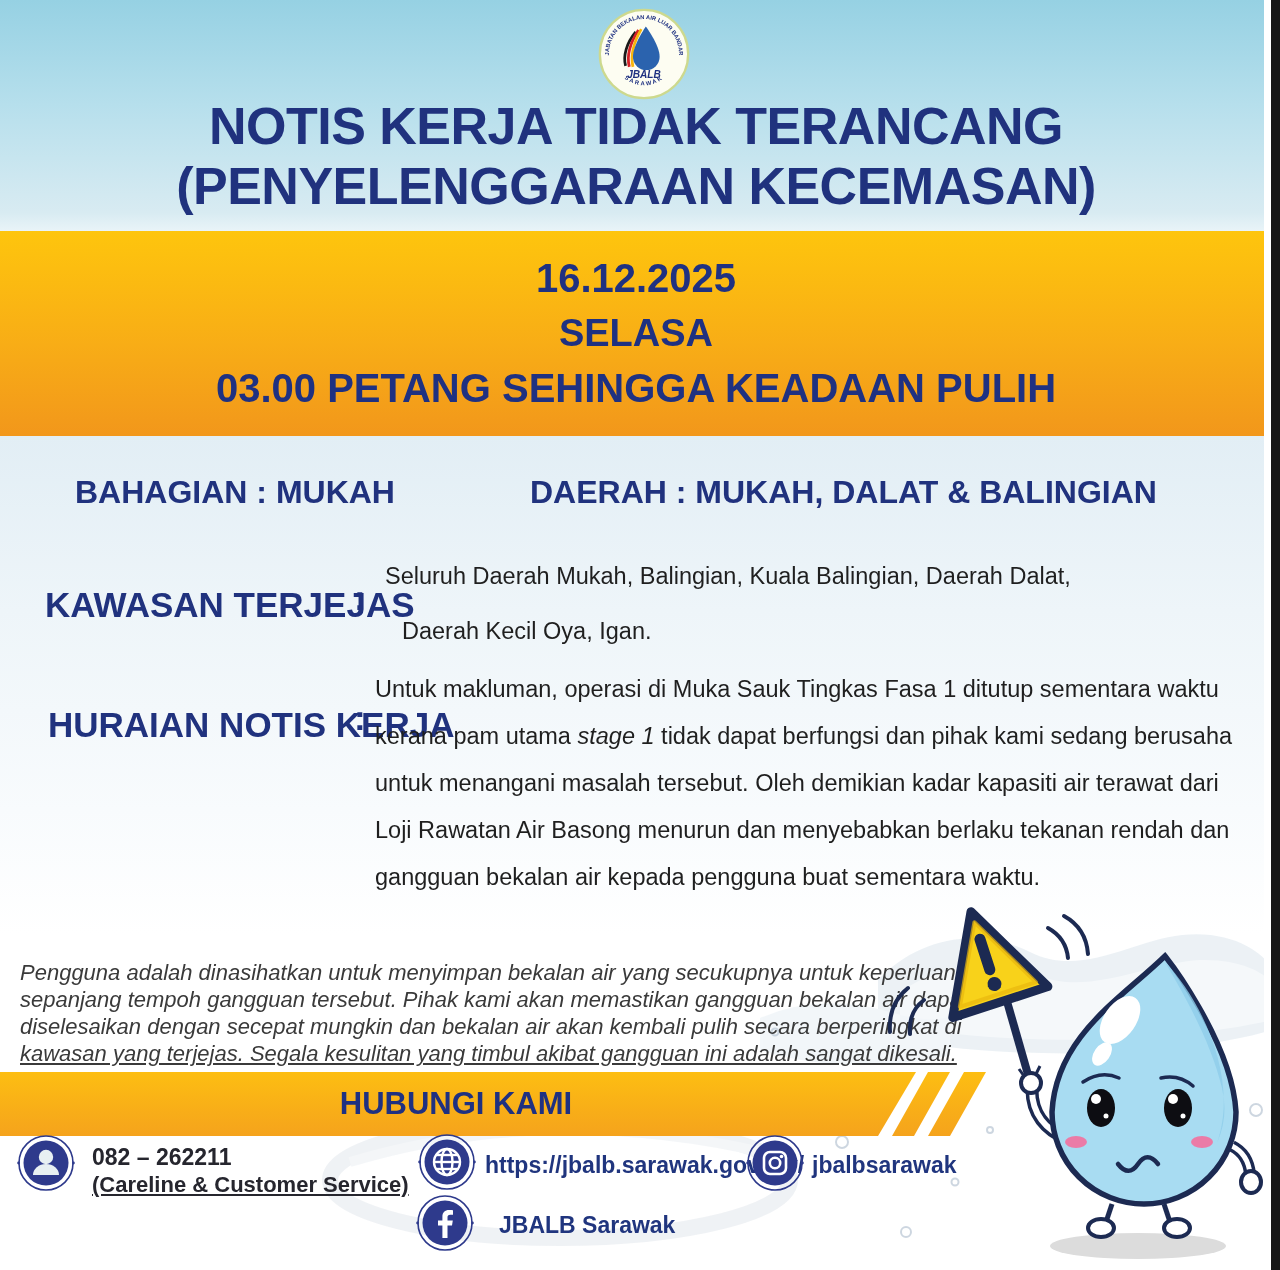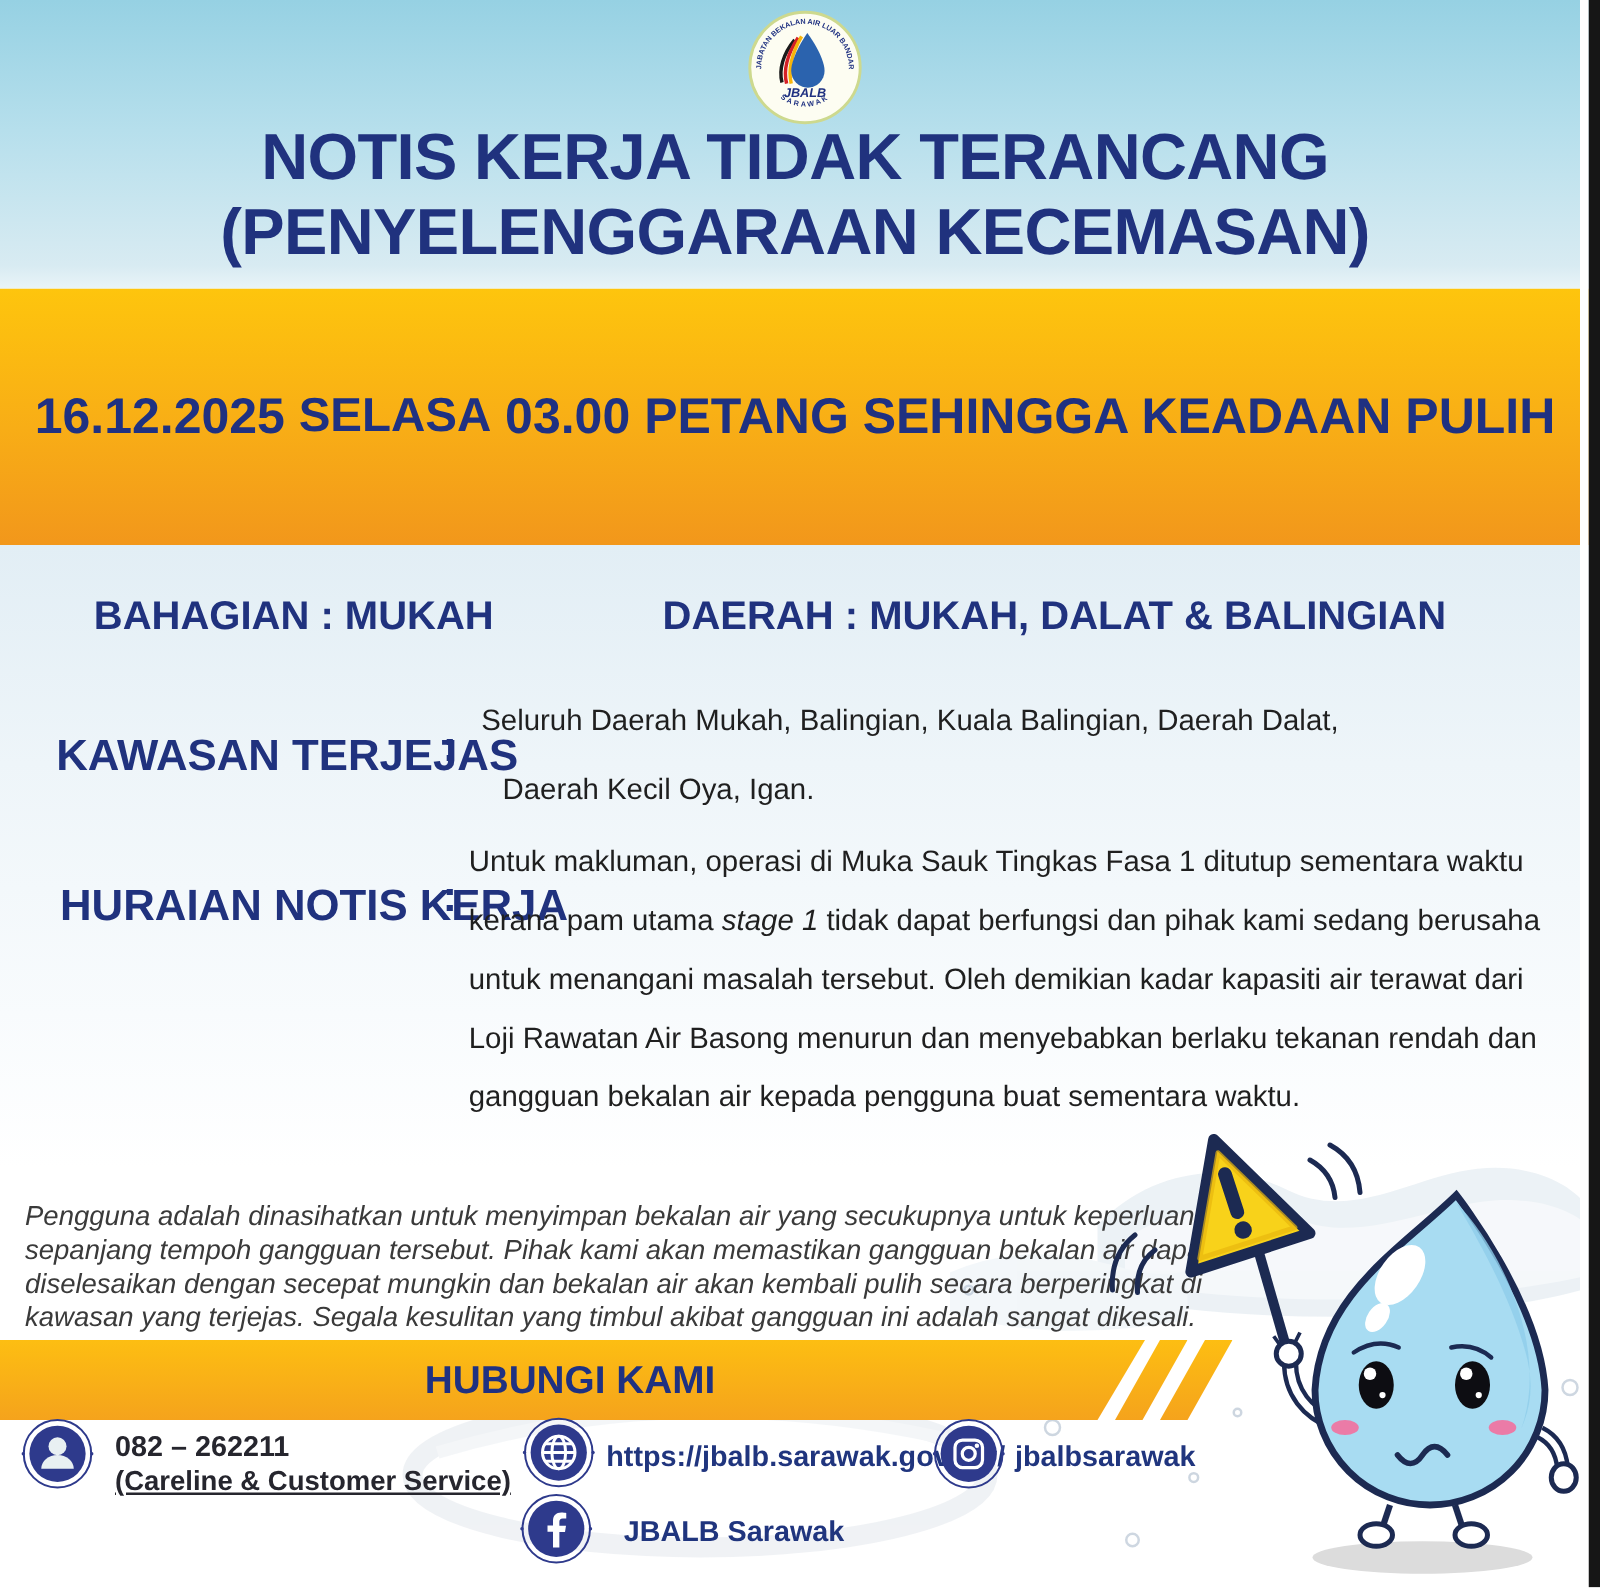--- a/index.html
+++ b/index.html
@@ -6,21 +6,21 @@
   body{font-family:"Liberation Sans",sans-serif;background:#ffffff;}
   .poster{position:relative;width:1280px;height:1270px;overflow:hidden;background:#ffffff;}
   .abs{position:absolute;}
 
   
   .hdr{left:0;top:0;width:1272px;height:231px;background:linear-gradient(180deg,#96d1e3 0%,#b6dfec 45%,#d8ebf2 92%,#e9f4f8 100%);}
   .title{left:0;top:96px;width:1272px;text-align:center;color:#20327e;font-weight:700;font-size:52px;line-height:60px;letter-spacing:-0.5px;}
 
   
   .sched{left:0;top:231px;width:1272px;height:205px;background:linear-gradient(180deg,#fec50d 0%,#f8ad16 55%,#f2971b 100%);
-         display:flex;flex-direction:row;align-items:center;justify-content:center;gap:11px;color:#1f3181;font-weight:700;}
+         display:flex;flex-direction:column;align-items:center;justify-content:center;gap:11px;color:#1f3181;font-weight:700;}
   .sched .d1{font-size:40px;}
   .sched .d2{font-size:38px;}
   .sched .d3{font-size:40px;}
 
   
   .bodybg{left:0;top:436px;width:1272px;height:499px;background:linear-gradient(180deg,#e2eef5 0%,#eef5f9 35%,#f8fbfd 75%,#ffffff 100%);}
   .navy{color:#20327e;font-weight:700;}
   .lbl{font-size:35px;text-align:right;}
   .regline{font-size:32px;}
   .blk{color:#1f1f1f;font-size:23.5px;}
@@ -118,21 +118,21 @@
       <circle cx="955" cy="302" r="3.5"></circle>
       <circle cx="775" cy="152" r="3.5"></circle>
       <circle cx="1210" cy="158" r="4"></circle>
       <circle cx="990" cy="250" r="3"></circle>
     </g>
   </svg>
 
   <div class="abs adv" style="left:20px;top:960px;">Pengguna adalah dinasihatkan untuk menyimpan bekalan air yang secukupnya untuk keperluan</div>
   <div class="abs adv" style="left:20px;top:987px;">sepanjang tempoh gangguan tersebut. Pihak kami akan memastikan gangguan bekalan air dapat</div>
   <div class="abs adv" style="left:20px;top:1014px;">diselesaikan dengan secepat mungkin dan bekalan air akan kembali pulih secara berperingkat di</div>
-  <div class="abs adv" style="left:20px;top:1041px;">kawasan yang terjejas. Segala kesulitan yang timbul akibat gangguan ini adalah sangat dikesali.</div>
+  <div class="abs adv" style="left:20px;top:1041px;text-decoration:underline;">kawasan yang terjejas. Segala kesulitan yang timbul akibat gangguan ini adalah sangat dikesali.</div>
 
   <div class="abs band">
     <div class="bandshape main-band"></div>
     <div class="bandshape stripe1"></div>
     <div class="bandshape stripe2"></div>
     <div class="bandtxt">HUBUNGI KAMI</div>
   </div>
 
   <svg class="abs" style="left:17px;top:1134px;" width="58" height="58" viewBox="0 0 58 58">
     <circle cx="29" cy="29" r="27" fill="none" stroke="#2e3a8c" stroke-width="1.6"></circle>

